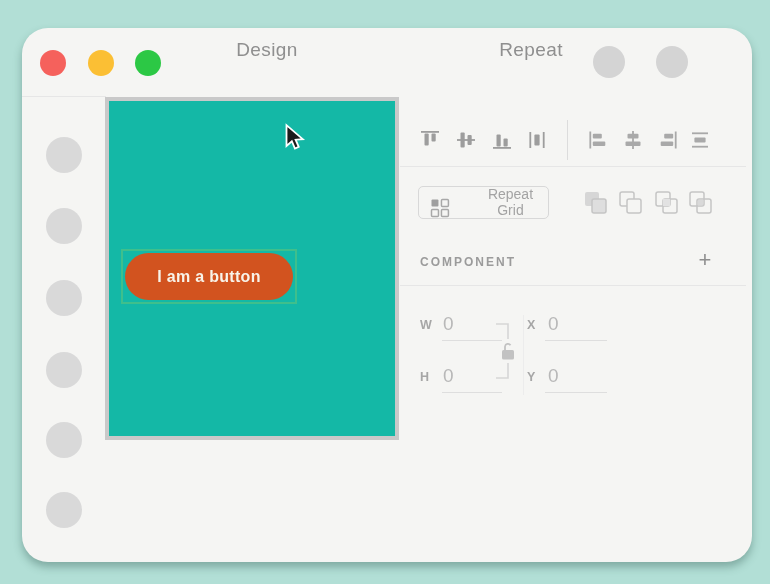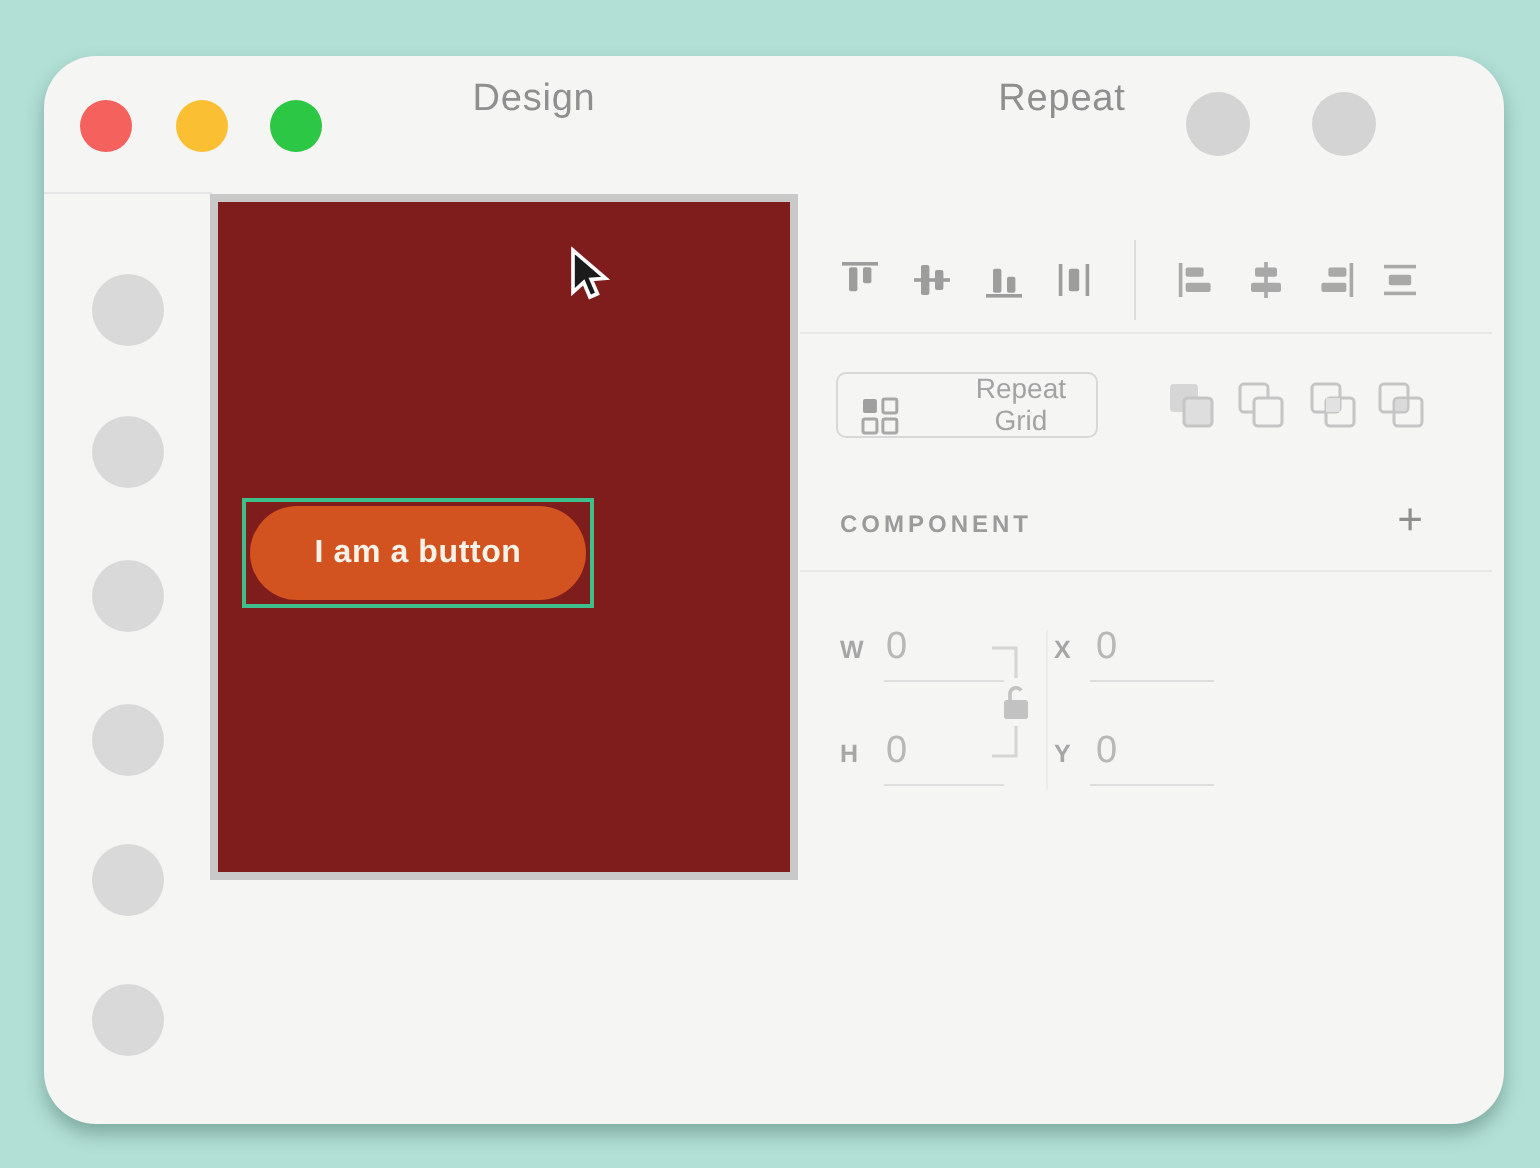--- a/index.html
+++ b/index.html
@@ -29,21 +29,21 @@
   .hc-1 { left:571px; } .hc-2 { left:634px; }
 
   .header-divider { position:absolute; left:0; top:68px; width:84px; height:1px; background:#e6e6e6; }
 
   
   .tool-dot { position:absolute; left:24px; width:36px; height:36px; border-radius:50%; background:#d9d9d9; }
 
   
   .artboard {
     position:absolute; left:83px; top:69px; width:294px; height:343px;
-    background:#7f1d1d; border:4px solid #c9c9c9;
+    background:#14b8a6; border:4px solid #c9c9c9;
   }
   .selection {
     position:absolute; left:12px; top:148px; width:176px; height:55px;
     border:2px solid #3fbf8c;
   }
   .xd-button {
     position:absolute; left:2px; top:2px; width:168px; height:47px;
     background:#d2531f; border-radius:24px;
     display:flex; align-items:center; justify-content:center;
     color:#f8f3e9; font-weight:bold; font-size:16px; letter-spacing:.3px;

